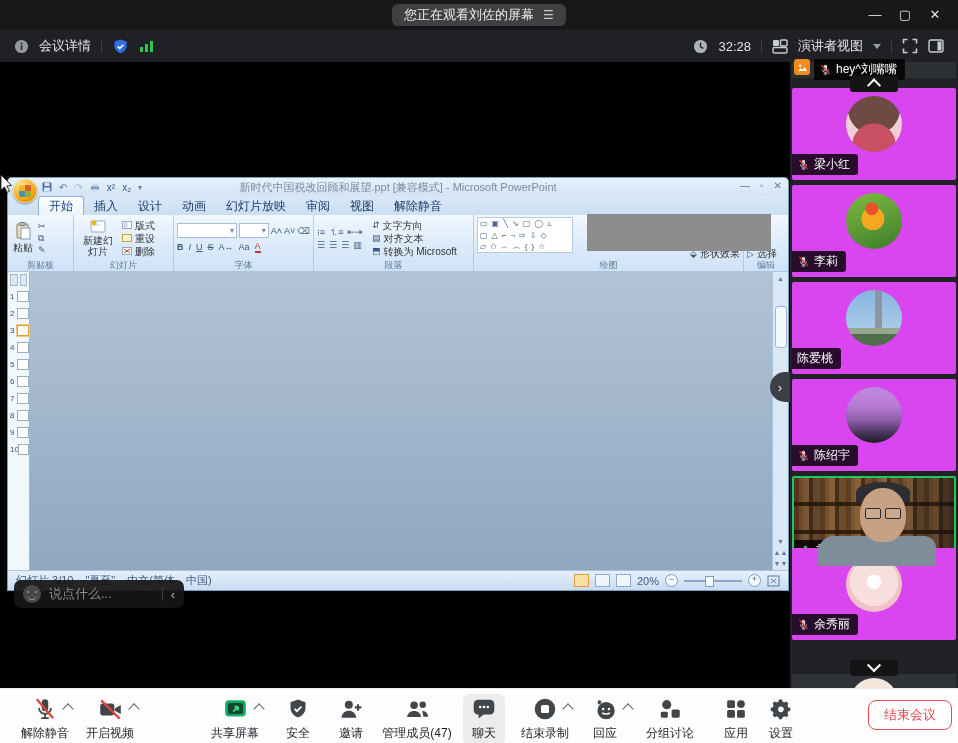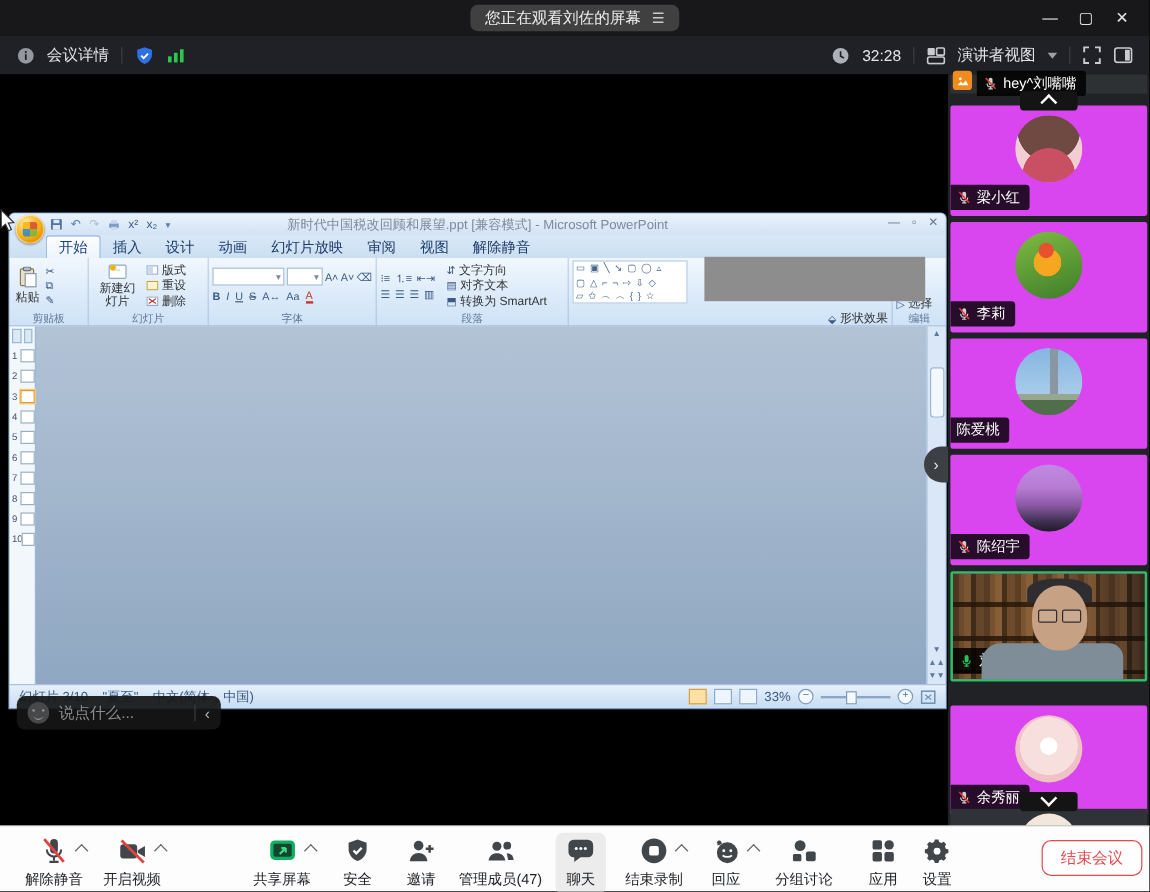--- a/index.html
+++ b/index.html
@@ -395,21 +395,21 @@
               <span class="sbtn">
                   <span class="mg">⇵</span>
                   <span>文字方向</span>
                 </span>
               <span class="sbtn">
                   <span class="mg">▤</span>
                   <span>对齐文本</span>
                 </span>
               <span class="sbtn">
                   <span class="mg">⬒</span>
-                  <span>转换为 SmartArt</span>
+                  <span>转换为 Microsoft</span>
                 </span>
             </div>
           </div>
           <div class="rb-label">段落</div>
         </div>
 
         <div class="rb-group" style="width:270px">
           <div class="rb-body">
             <div class="shapebox">
               <div class="shrow">
@@ -440,20 +440,21 @@
                   <span>☆</span>
                 </div>
             </div>
             <div class="smallcol" style="margin-left:auto;justify-content:flex-end">
               <span class="sbtn">
                   <span class="mg">⬙</span>
                   <span>形状效果</span>
                 </span>
             </div>
           </div>
+          <div class="rb-label">绘图</div>
         </div>
 
         <div class="rb-group" style="flex:1;border-right:none">
           <div class="rb-body">
             <div class="smallcol" style="justify-content:flex-end;width:100%">
               <span class="sbtn">
                   <span class="mg">▷</span>
                   <span>选择</span>
                 </span>
             </div>
@@ -525,21 +526,21 @@
       </div>
 
       <div class="ppt-status">
         <span>幻灯片 3/10</span>
         <span>"夏至"</span>
         <span>中文(简体，中国)</span>
         <div class="st-right">
           <span class="viewic on"></span>
           <span class="viewic"></span>
           <span class="viewic"></span>
-          <span>33%</span>
+          <span>20%</span>
           <span class="zcirc">−</span>
           <span class="zslider">
               <i></i>
             </span>
           <span class="zcirc">+</span>
           <svg width="13" height="12" viewBox="0 0 13 12">
               <rect x="1" y="1" width="11" height="10" fill="none" stroke="#6f8db0" stroke-width="1.2"></rect>
               <path d="M4 4l5 4M9 4l-5 4" stroke="#6f8db0"></path>
             </svg>
         </div>
@@ -638,21 +639,21 @@
       <span class="ntag">
         <svg width="13" height="13" viewBox="0 0 16 16">
             <path d="M8 2.2c1.2 0 2 .9 2 2v3.6c0 1.1-.8 2-2 2s-2-.9-2-2V4.2c0-1.1.8-2 2-2z" fill="#22c55e"></path>
             <path d="M4.4 8a3.6 3.6 0 0 0 7.2 0" stroke="#22c55e" stroke-width="1.2" fill="none"></path>
             <path d="M8 11.6v1.6M5.8 13.6h4.4" stroke="#22c55e" stroke-width="1.2"></path>
           </svg>
         <span>刘佐</span>
       </span>
     </div>
 
-    <div class="tile" style="top:526px">
+    <div class="tile" style="top:486px">
       <span class="av av-yu"></span>
       <span class="ntag">
         <svg width="13" height="13" viewBox="0 0 16 16">
             <path d="M8 2.2c1.2 0 2 .9 2 2v3.6c0 1.1-.8 2-2 2s-2-.9-2-2V4.2c0-1.1.8-2 2-2z" fill="#cfcfcf"></path>
             <path d="M4.4 8a3.6 3.6 0 0 0 7.2 0" stroke="#cfcfcf" stroke-width="1.2" fill="none"></path>
             <path d="M8 11.6v1.6M5.8 13.6h4.4" stroke="#cfcfcf" stroke-width="1.2"></path>
             <path d="M3 2.4l10 11" stroke="#e23c39" stroke-width="1.6"></path>
           </svg>
         <span>余秀丽</span>
       </span>

